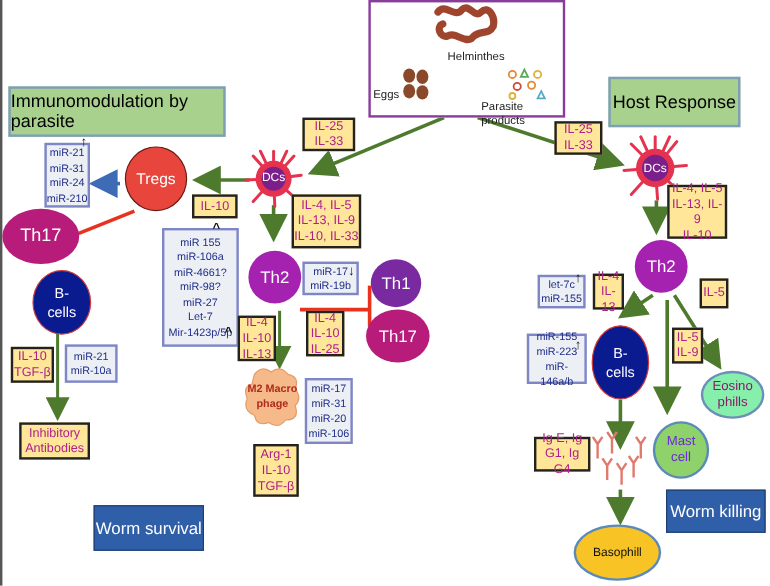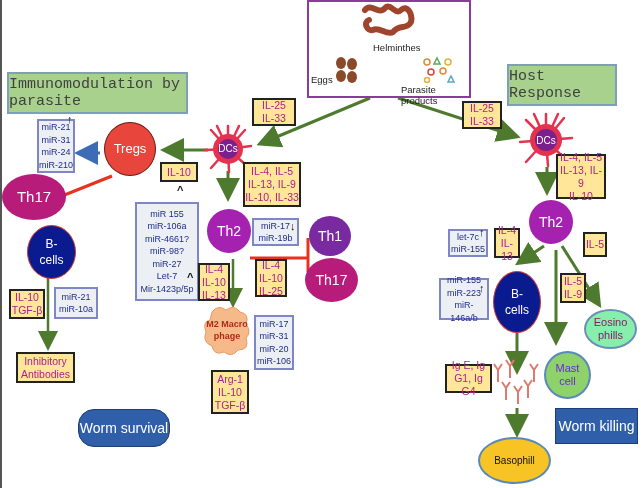--- a/index.html
+++ b/index.html
@@ -1,20 +1,20 @@
 <!DOCTYPE html>
 <html><head>
 <meta charset="utf-8">
 <style>
   html, body { margin:0; padding:0; background:#fff; }
   body { width:642px; height:488px; position:relative; overflow:hidden; font-family:"Liberation Sans", sans-serif; }
   .frame-left { position:absolute; left:0; top:0; width:2px; height:488px; background:#555; }
   svg.links { position:absolute; left:0; top:0; width:642px; height:488px; }
   .abs { position:absolute; box-sizing:border-box; }
-  .title-box { background:#a9d18e; border:2px solid #7f9fb8; display:flex; align-items:center; justify-content:center; font-size:15px; color:#404040; font-family:Liberation Mono, monospace; }
+  .title-box { background:#a9d18e; border:2px solid #7f9fb8; display:flex; align-items:center; justify-content:center; font-size:15px; color:#000000; font-family:Liberation Sans, sans-serif; }
   .cyt { background:#ffe699; border:2px solid #222; color:#b0208a; font-family:"Liberation Sans", sans-serif; font-size:10.5px; line-height:13px; text-align:center; display:flex; flex-direction:column; align-items:center; justify-content:center; }
   .mir { background:#eceff4; border:2px solid #7f86c6; color:#1f2d8a; font-size:9px; line-height:12.5px; text-align:center; display:flex; flex-direction:column; align-items:center; justify-content:center; }
   .cell { border-radius:50%; display:flex; align-items:center; justify-content:center; text-align:center; color:#fff; font-size:14px; line-height:16px; }
   .outcome { background:#2f5fa8; border:1px solid #1f3e73; color:#fff; font-size:14px; display:flex; align-items:center; justify-content:center; }
   .up, .down { position:absolute; font-size:11px; color:#111; font-weight:bold; }
   .helm-box { border:2px solid #8a3c9a; background:#fff; }
   .small-label { position:absolute; font-size:9.5px; color:#222; }
 </style>
 </head>
 <body>
@@ -148,21 +148,21 @@
 <div class="abs mir" style="left:54px; top:287px; width:44px; height:32px;">
   <span>miR-21</span>
   <span>miR-10a</span>
 </div>
 
 <div class="abs cyt" style="left:16px; top:352px; width:59px; height:31px;">
   <span>Inhibitory</span>
   <span>Antibodies</span>
 </div>
 
-<div class="abs mir" style="left:135px; top:202px; width:64px; height:99px;">
+<div class="abs mir" style="left:135px; top:190px; width:64px; height:99px;">
   <span>miR 155</span>
   <span>miR-106a</span>
   <span>miR-4661?</span>
   <span>miR-98?</span>
   <span>miR-27</span>
   <span>Let-7</span>
   <span>Mir-1423p/5p</span>
 </div>
 <span class="up" style="left:177px; top:184px;">^</span>
 <span class="up" style="left:187px; top:271px;">^</span>
@@ -216,21 +216,21 @@
   <span>miR-20</span>
   <span>miR-106</span>
 </div>
 
 <div class="abs cyt" style="left:211px; top:370px; width:38px; height:44px;">
   <span>Arg-1</span>
   <span>IL-10</span>
   <span>TGF-β</span>
 </div>
 
-<div class="abs outcome" style="left:78px; top:409px; width:92px; height:38px;border-radius:16px;">Worm survival</div>
+<div class="abs outcome" style="left:78px; top:421px; width:92px; height:38px;">Worm survival</div>
 
 <div class="abs title-box" style="left:507px; top:64px; width:110px; height:42px;">Host Response</div>
 
 <div class="abs cyt" style="left:462px; top:101px; width:40px; height:28px;">
   <span>IL-25</span>
   <span>IL-33</span>
 </div>
 
 <svg class="abs" style="left:518px; top:112px;" width="56" height="56" viewBox="0 0 56 56">
   <g stroke="#e5334f" stroke-width="2.5" stroke-linecap="round">

